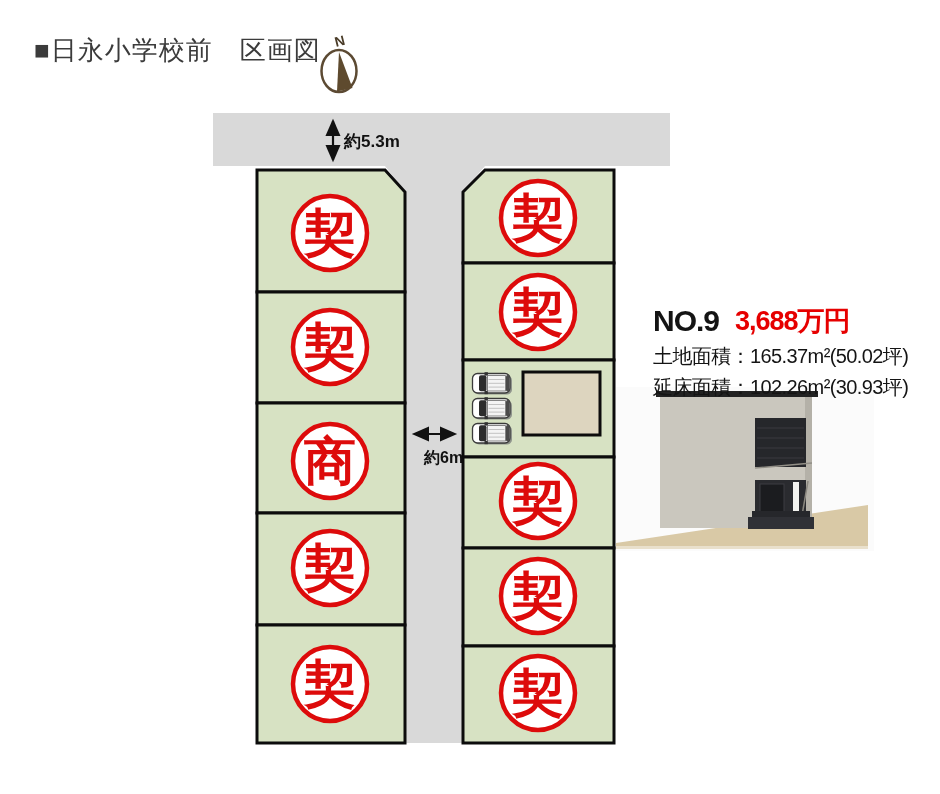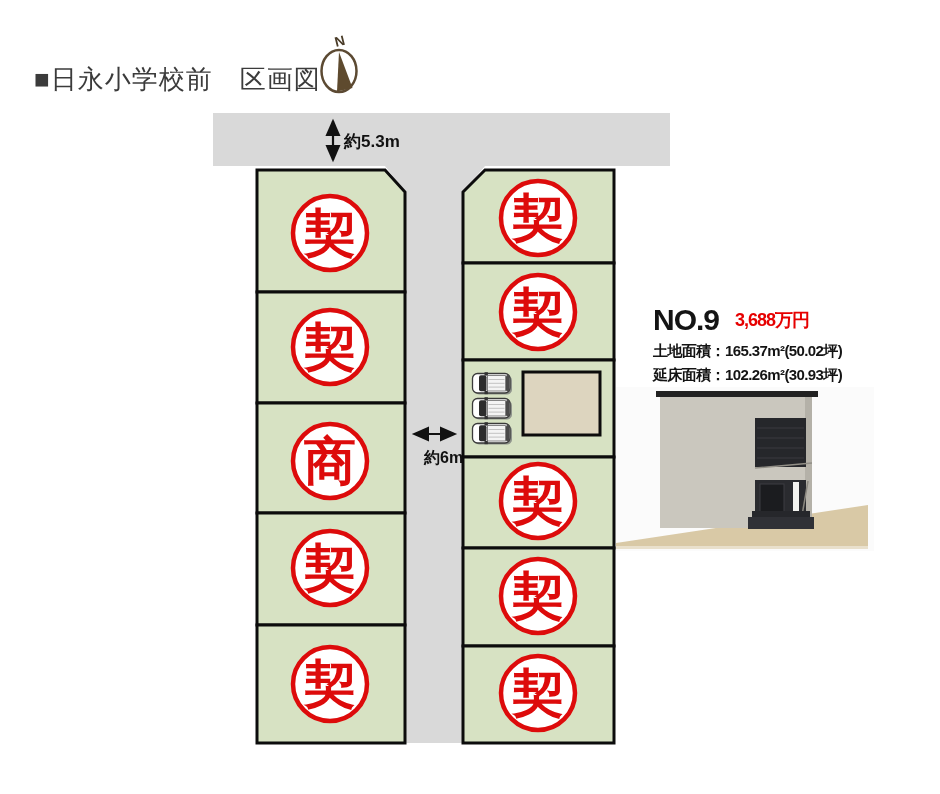--- a/index.html
+++ b/index.html
@@ -1,36 +1,36 @@
 <!DOCTYPE html>
 <html><head>
 <meta charset="utf-8">
 <style>
   html,body{margin:0;padding:0;background:#ffffff;}
   #page{position:relative;width:940px;height:794px;background:#ffffff;overflow:hidden;
         font-family:"Liberation Sans",sans-serif;}
-  #title{position:absolute;left:34px;top:62px;font-size:26px;color:#3b3b3b;
+  #title{position:absolute;left:34px;top:33px;font-size:26px;color:#3b3b3b;
          letter-spacing:1px;font-weight:500;}
   #map-svg{position:absolute;left:0;top:0;}
   .plot{fill:#d7e2c3;stroke:#0c0c0c;stroke-width:3;stroke-linejoin:miter;}
   .road{fill:#d9d9d9;}
   .stamp-circle{fill:#ffffff;stroke:#dd0b0b;stroke-width:4.5;}
   .stamp-text{font-family:"Liberation Sans",sans-serif;font-weight:bold;
               font-size:52px;fill:#dd0b0b;text-anchor:middle;}
   .dim-label{font-family:"Liberation Sans",sans-serif;font-weight:bold;
              font-size:17px;fill:#111111;}
   .dim-line{stroke:#111111;stroke-width:2.2;}
   .compass-n{font-family:"Liberation Sans",sans-serif;font-weight:bold;
              font-size:14px;fill:#4a3c28;text-anchor:middle;}
   #listing{position:absolute;left:653px;top:303px;width:250px;}
   #listing .line1{display:flex;align-items:center;}
   #listing .number{font-size:30px;font-weight:800;color:#141414;letter-spacing:-1px;}
-  #listing .price{font-size:18px;font-weight:800;color:#e60000;margin-left:16px;
+  #listing .price{font-size:27px;font-weight:800;color:#e60000;margin-left:16px;
                   letter-spacing:-1px;}
-  #listing .area{font-size:15px;font-weight:bold;color:#141414;letter-spacing:-0.6px;
+  #listing .area{font-size:20px;font-weight:normal;color:#141414;letter-spacing:-0.6px;
                  margin-top:3px;line-height:1.4;white-space:nowrap;}
 </style>
 </head>
 <body>
 
 <div id="page">
 
   <div id="title">■日永小学校前　区画図</div>
 
   <svg id="map-svg" width="940" height="794" viewBox="0 0 940 794">

